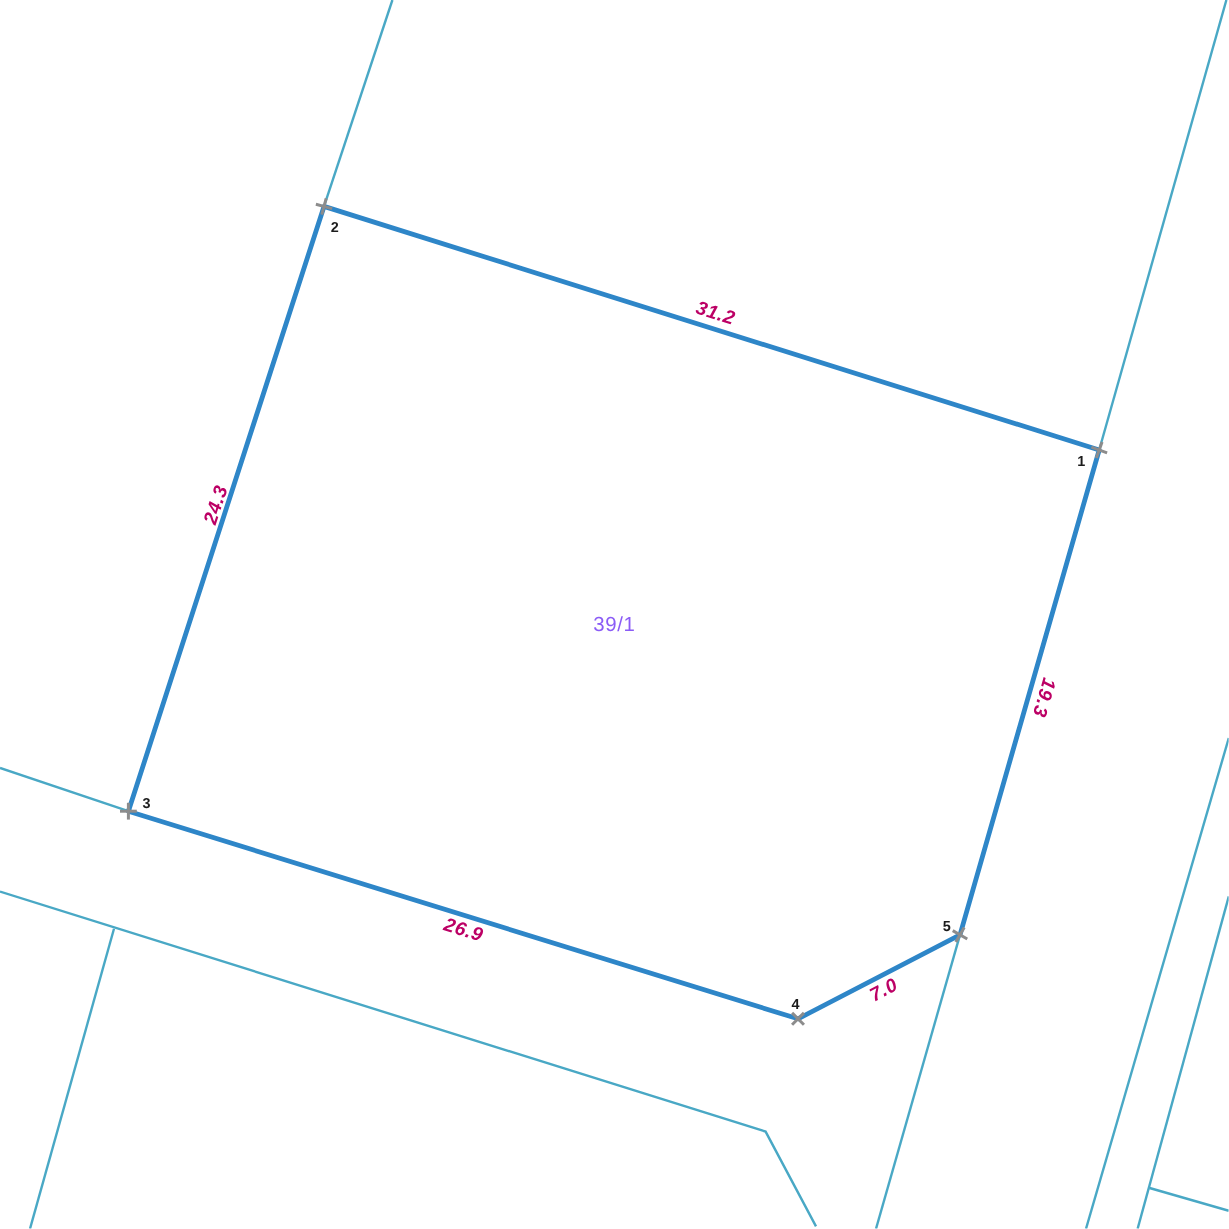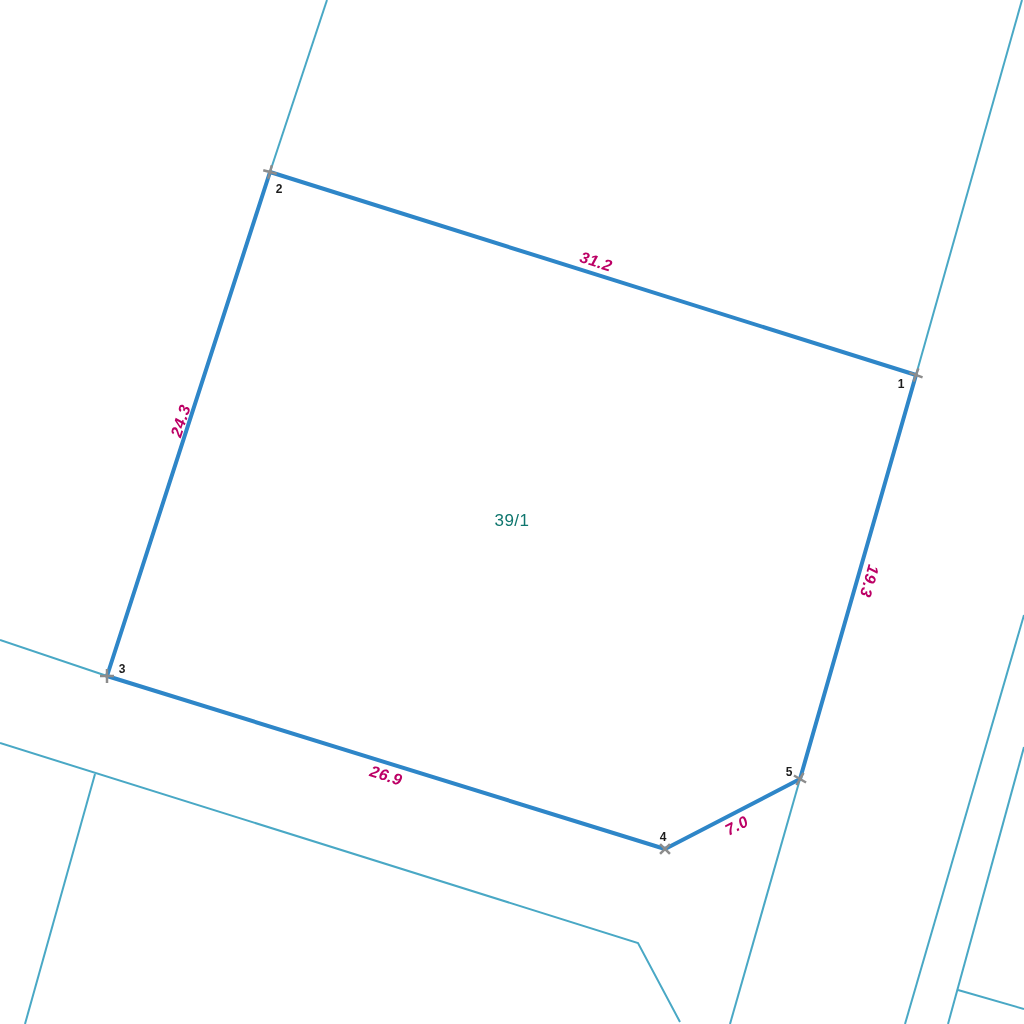--- a/index.html
+++ b/index.html
@@ -82,21 +82,21 @@
       <g transform="rotate(45 665 849)">
         <line x1="658" y1="849" x2="672" y2="849" stroke="#8c8c8c" stroke-width="2.5"></line>
         <line x1="665" y1="842" x2="665" y2="856" stroke="#8c8c8c" stroke-width="2.5"></line>
       </g>
       <g transform="rotate(30 800 779)">
         <line x1="793" y1="779" x2="807" y2="779" stroke="#8c8c8c" stroke-width="2.5"></line>
         <line x1="800" y1="772" x2="800" y2="786" stroke="#8c8c8c" stroke-width="2.5"></line>
       </g>
     </svg>
   <div class="labels">
-    <div class="parcel-label" style="left: 512px; top: 521px; color: #0f766e;">39/1</div>
+    <div class="parcel-label" style="left: 512px; top: 521px; color: #8b5cf6;">39/1</div>
   <div class="vertex-number" style="left: 901px; top: 384px; color: rgb(28, 28, 28); transform: translate(-50%, -50%);">1</div>
       <div class="vertex-number" style="left: 279px; top: 189px; color: rgb(28, 28, 28); transform: translate(-50%, -50%);">2</div>
       <div class="vertex-number" style="left: 122px; top: 669px; color: rgb(28, 28, 28); transform: translate(-50%, -50%);">3</div>
       <div class="vertex-number" style="left: 663px; top: 837px; color: rgb(28, 28, 28); transform: translate(-50%, -50%);">4</div>
       <div class="vertex-number" style="left: 789px; top: 772px; color: rgb(28, 28, 28); transform: translate(-50%, -50%);">5</div>
       <div class="edge-label" style="left: 596px; top: 262px; color: rgb(188, 0, 101); transform: translate(-50%, -50%) rotate(17.5deg);">31.2</div>
       <div class="edge-label" style="left: 181px; top: 421px; color: rgb(188, 0, 101); transform: translate(-50%, -50%) rotate(-72deg);">24.3</div>
       <div class="edge-label" style="left: 869px; top: 581px; color: rgb(188, 0, 101); transform: translate(-50%, -50%) rotate(106deg);">19.3</div>
       <div class="edge-label" style="left: 386px; top: 776px; color: rgb(188, 0, 101); transform: translate(-50%, -50%) rotate(17.5deg);">26.9</div>
       <div class="edge-label" style="left: 737px; top: 826px; color: rgb(188, 0, 101); transform: translate(-50%, -50%) rotate(-27.5deg);">7.0</div>

